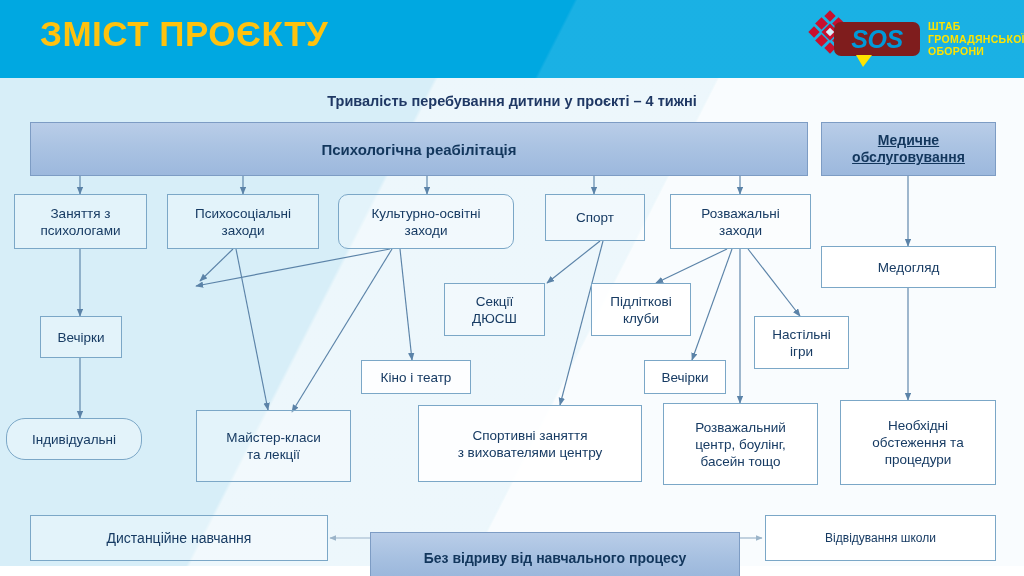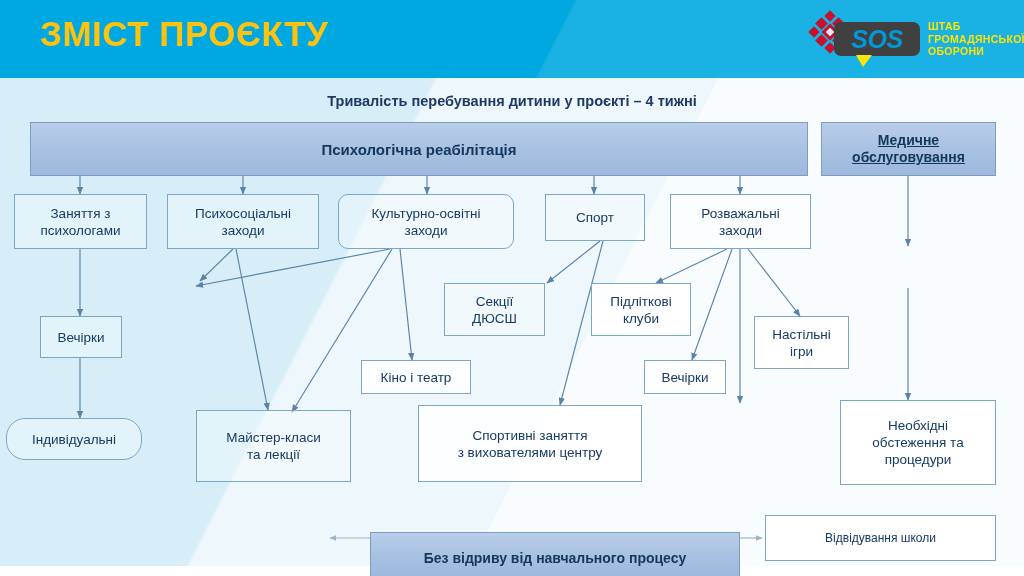--- a/index.html
+++ b/index.html
@@ -60,21 +60,21 @@
     font-size: 35px; font-weight: bold; letter-spacing: 0.5px;
     color: #ffc20e;
   }
 
   
   .logo-wrap { position: absolute; left: 800px; top: 8px; width: 216px; height: 62px; }
   .logo-orn { position: absolute; left: 8px; top: 2px; width: 44px; height: 44px; }
   .logo-bubble {
     position: absolute; left: 34px; top: 14px;
     width: 86px; height: 34px;
-    background: #404040; border-radius: 7px; padding-left: 36px;
+    background: #7f1d1d; border-radius: 7px; padding-left: 36px;
   }
   .logo-bubble:after {
     content: ""; position: absolute; left: 22px; top: 33px;
     border-left: 7px solid transparent; border-right: 9px solid transparent;
     border-top: 12px solid #ffe400;
   }
   .logo-sos {
     position: absolute; left: 0; top: 0; width: 86px; height: 34px;
     line-height: 34px; text-align: center;
     font-size: 25px; font-weight: bold; font-style: italic;
@@ -220,41 +220,44 @@
   <div class="node clear" style="left:14px;  top:194px; width:133px; height:55px;">Заняття з<br>психологами</div>
 
   <div class="node clear" style="left:167px; top:194px; width:152px; height:55px;">Психосоціальні<br>заходи</div>
 
   <div class="node clear" style="left:338px; top:194px; width:176px; height:55px;border-radius:10px;">Культурно-освітні<br>заходи</div>
 
   <div class="node clear" style="left:545px; top:194px; width:100px; height:47px;">Спорт</div>
 
   <div class="node clear" style="left:670px; top:194px; width:141px; height:55px;">Розважальні<br>заходи</div>
 
+  <div class="node white" style="left:821px; top:246px; width:175px; height:42px;">Медогляд</div>
 
   <div class="node clear" style="left:40px;  top:316px; width:82px;  height:42px;">Вечірки</div>
 
 
   <div class="node clear" style="left:444px; top:283px; width:101px; height:53px;">Секції<br>ДЮСШ</div>
 
   <div class="node white" style="left:591px; top:283px; width:100px; height:53px;">Підліткові<br>клуби</div>
 
   <div class="node white" style="left:754px; top:316px; width:95px;  height:53px;">Настільні<br>ігри</div>
 
   <div class="node white" style="left:361px; top:360px; width:110px; height:34px;">Кіно і театр</div>
 
   <div class="node white" style="left:644px; top:360px; width:82px;  height:34px;">Вечірки</div>
 
   <div class="node clear" style="left:6px;  top:418px; width:136px; height:42px;border-radius:19px;">Індивідуальні</div>
 
   <div class="node clear" style="left:196px; top:410px; width:155px; height:72px;">Майстер-класи<br>та лекції</div>
 
   <div class="node white" style="left:418px; top:405px; width:224px; height:77px;">Спортивні заняття<br>з вихователями центру</div>
 
+  <div class="node white" style="left:663px; top:403px; width:155px; height:82px;">Розважальний<br>центр, боулінг,<br>басейн тощо</div>
 
   <div class="node white" style="left:840px; top:400px; width:156px; height:85px;">Необхідні<br>обстеження та<br>процедури</div>
 
+  <div class="node clear" style="left:30px;  top:515px; width:298px; height:46px; font-size:14px;">Дистанційне навчання</div>
 
   <div class="node footer-hdr" style="left:370px; top:532px; width:370px; height:52px;">Без відриву від навчального процесу</div>
 
   <div class="node white" style="left:765px; top:515px; width:231px; height:46px; font-size:12px;">Відвідування школи</div>
 
 </div>
 
 </body></html>

